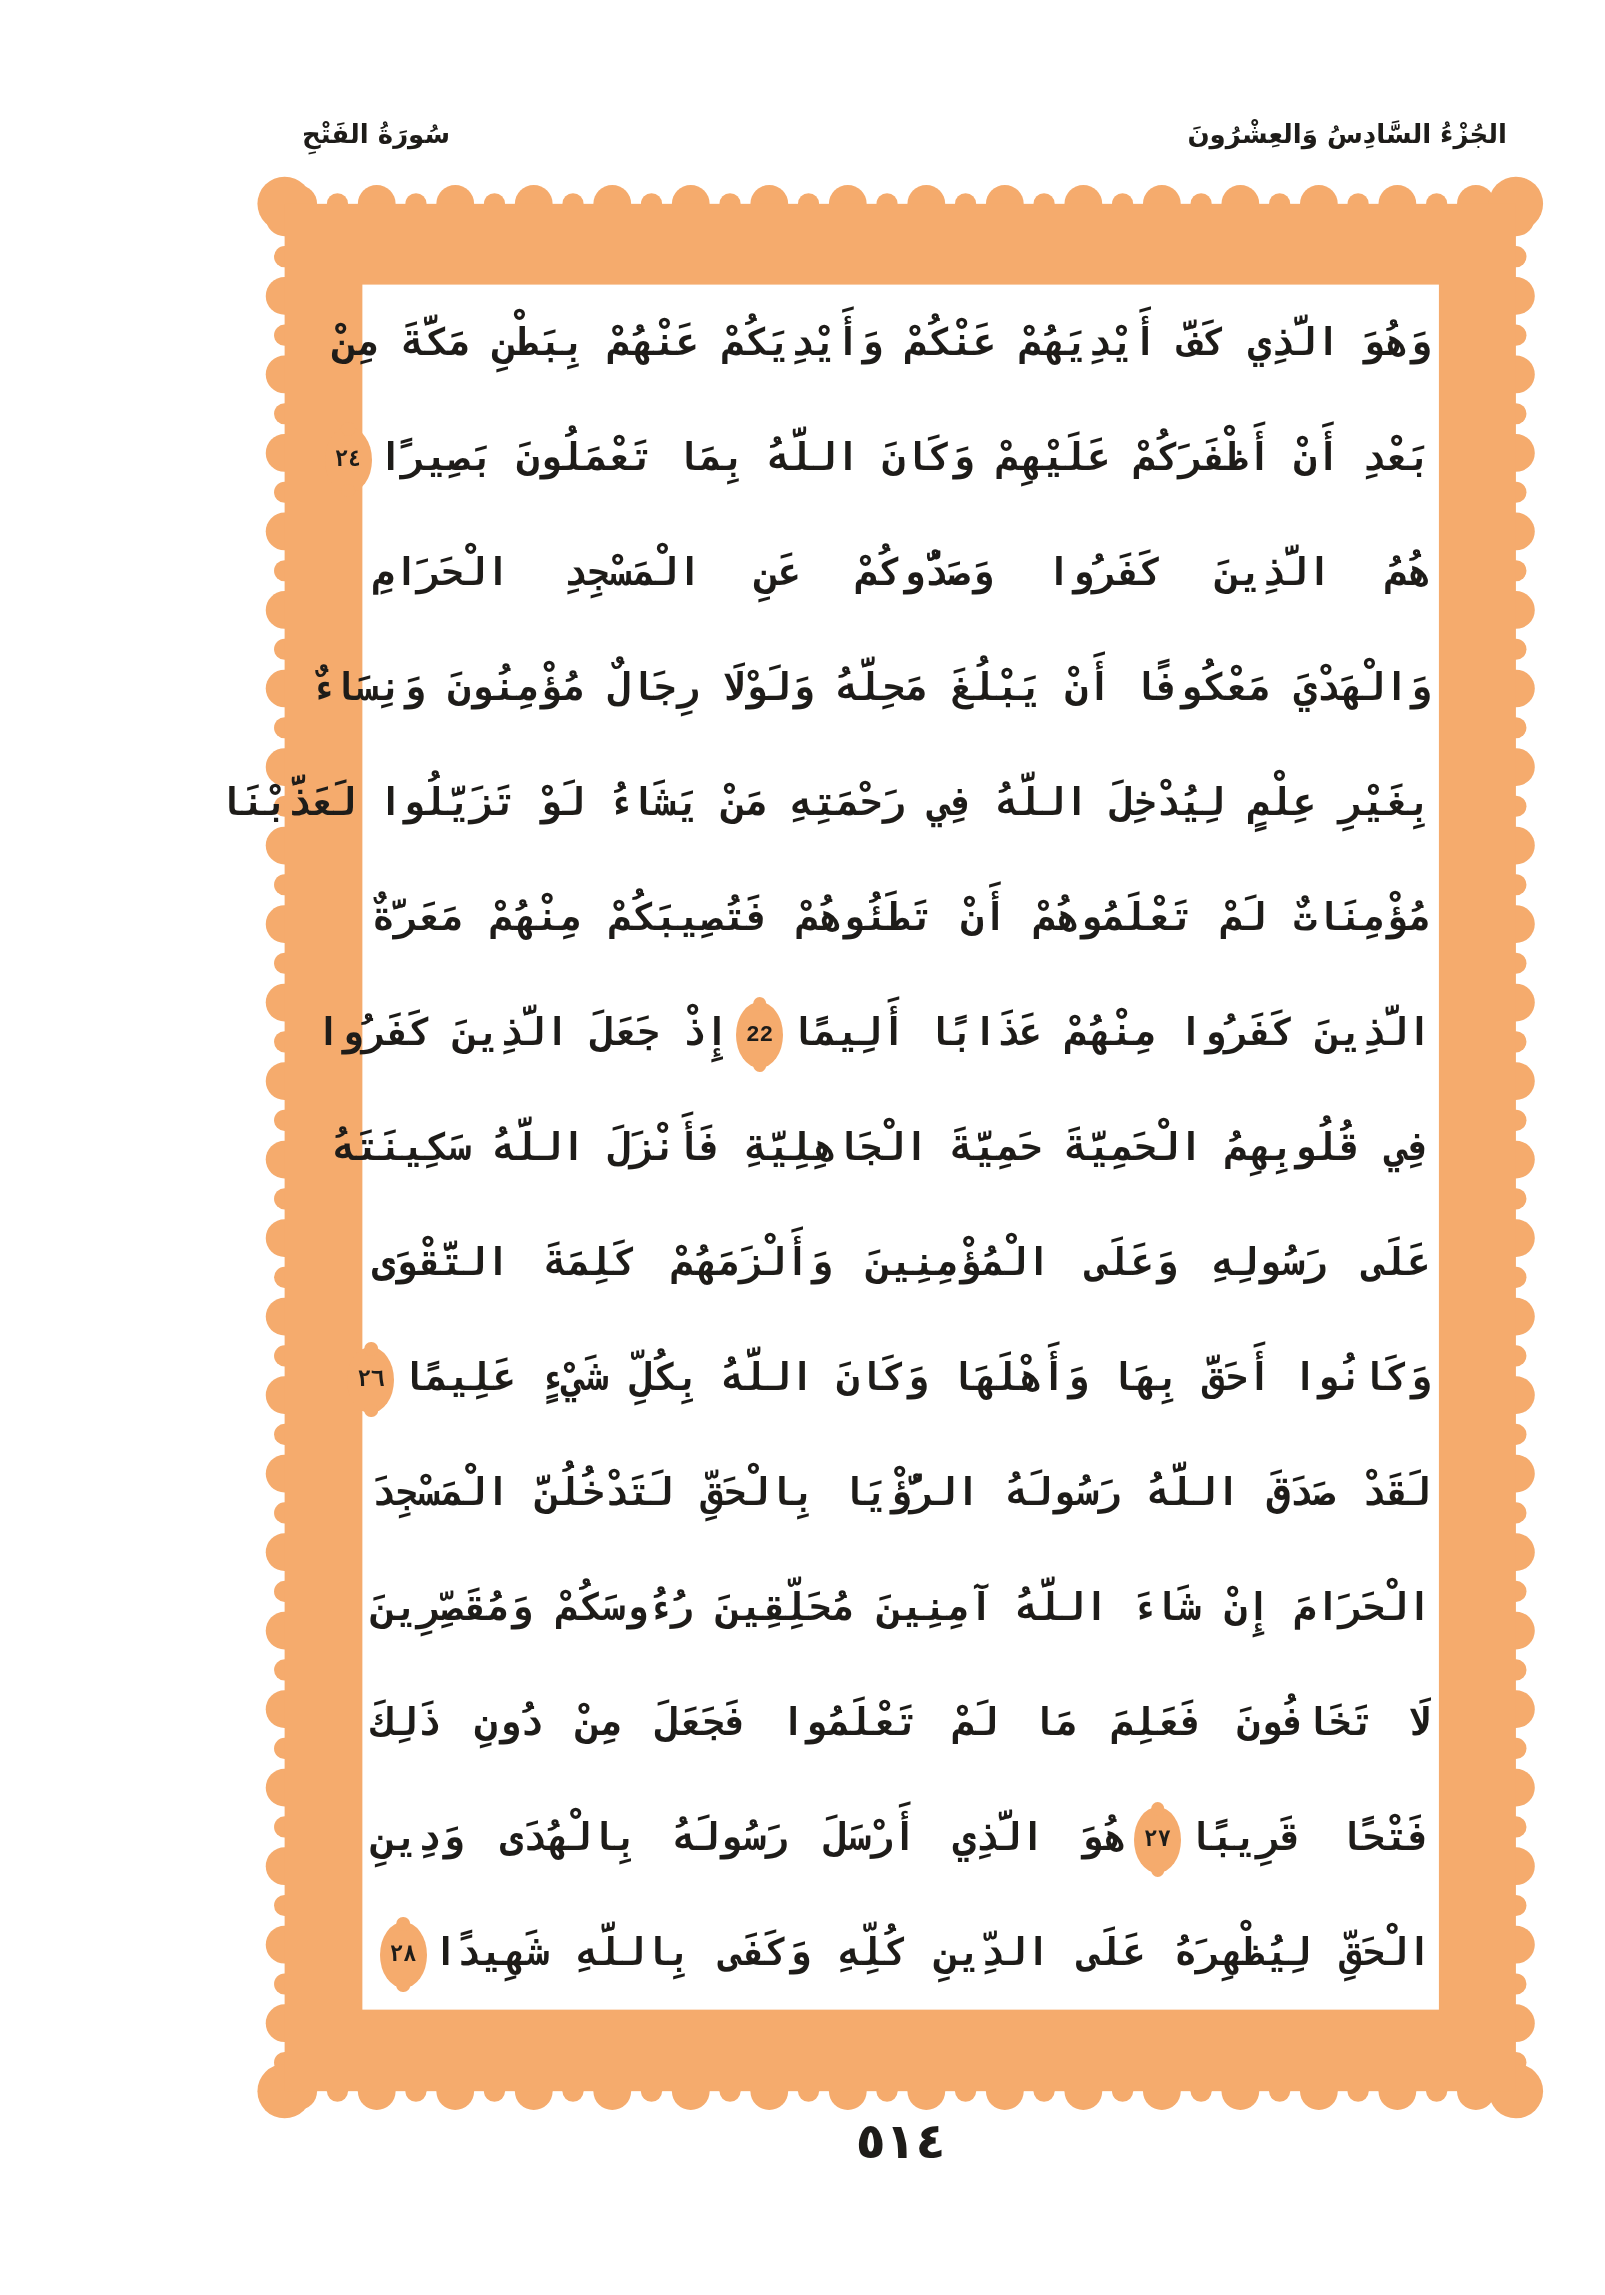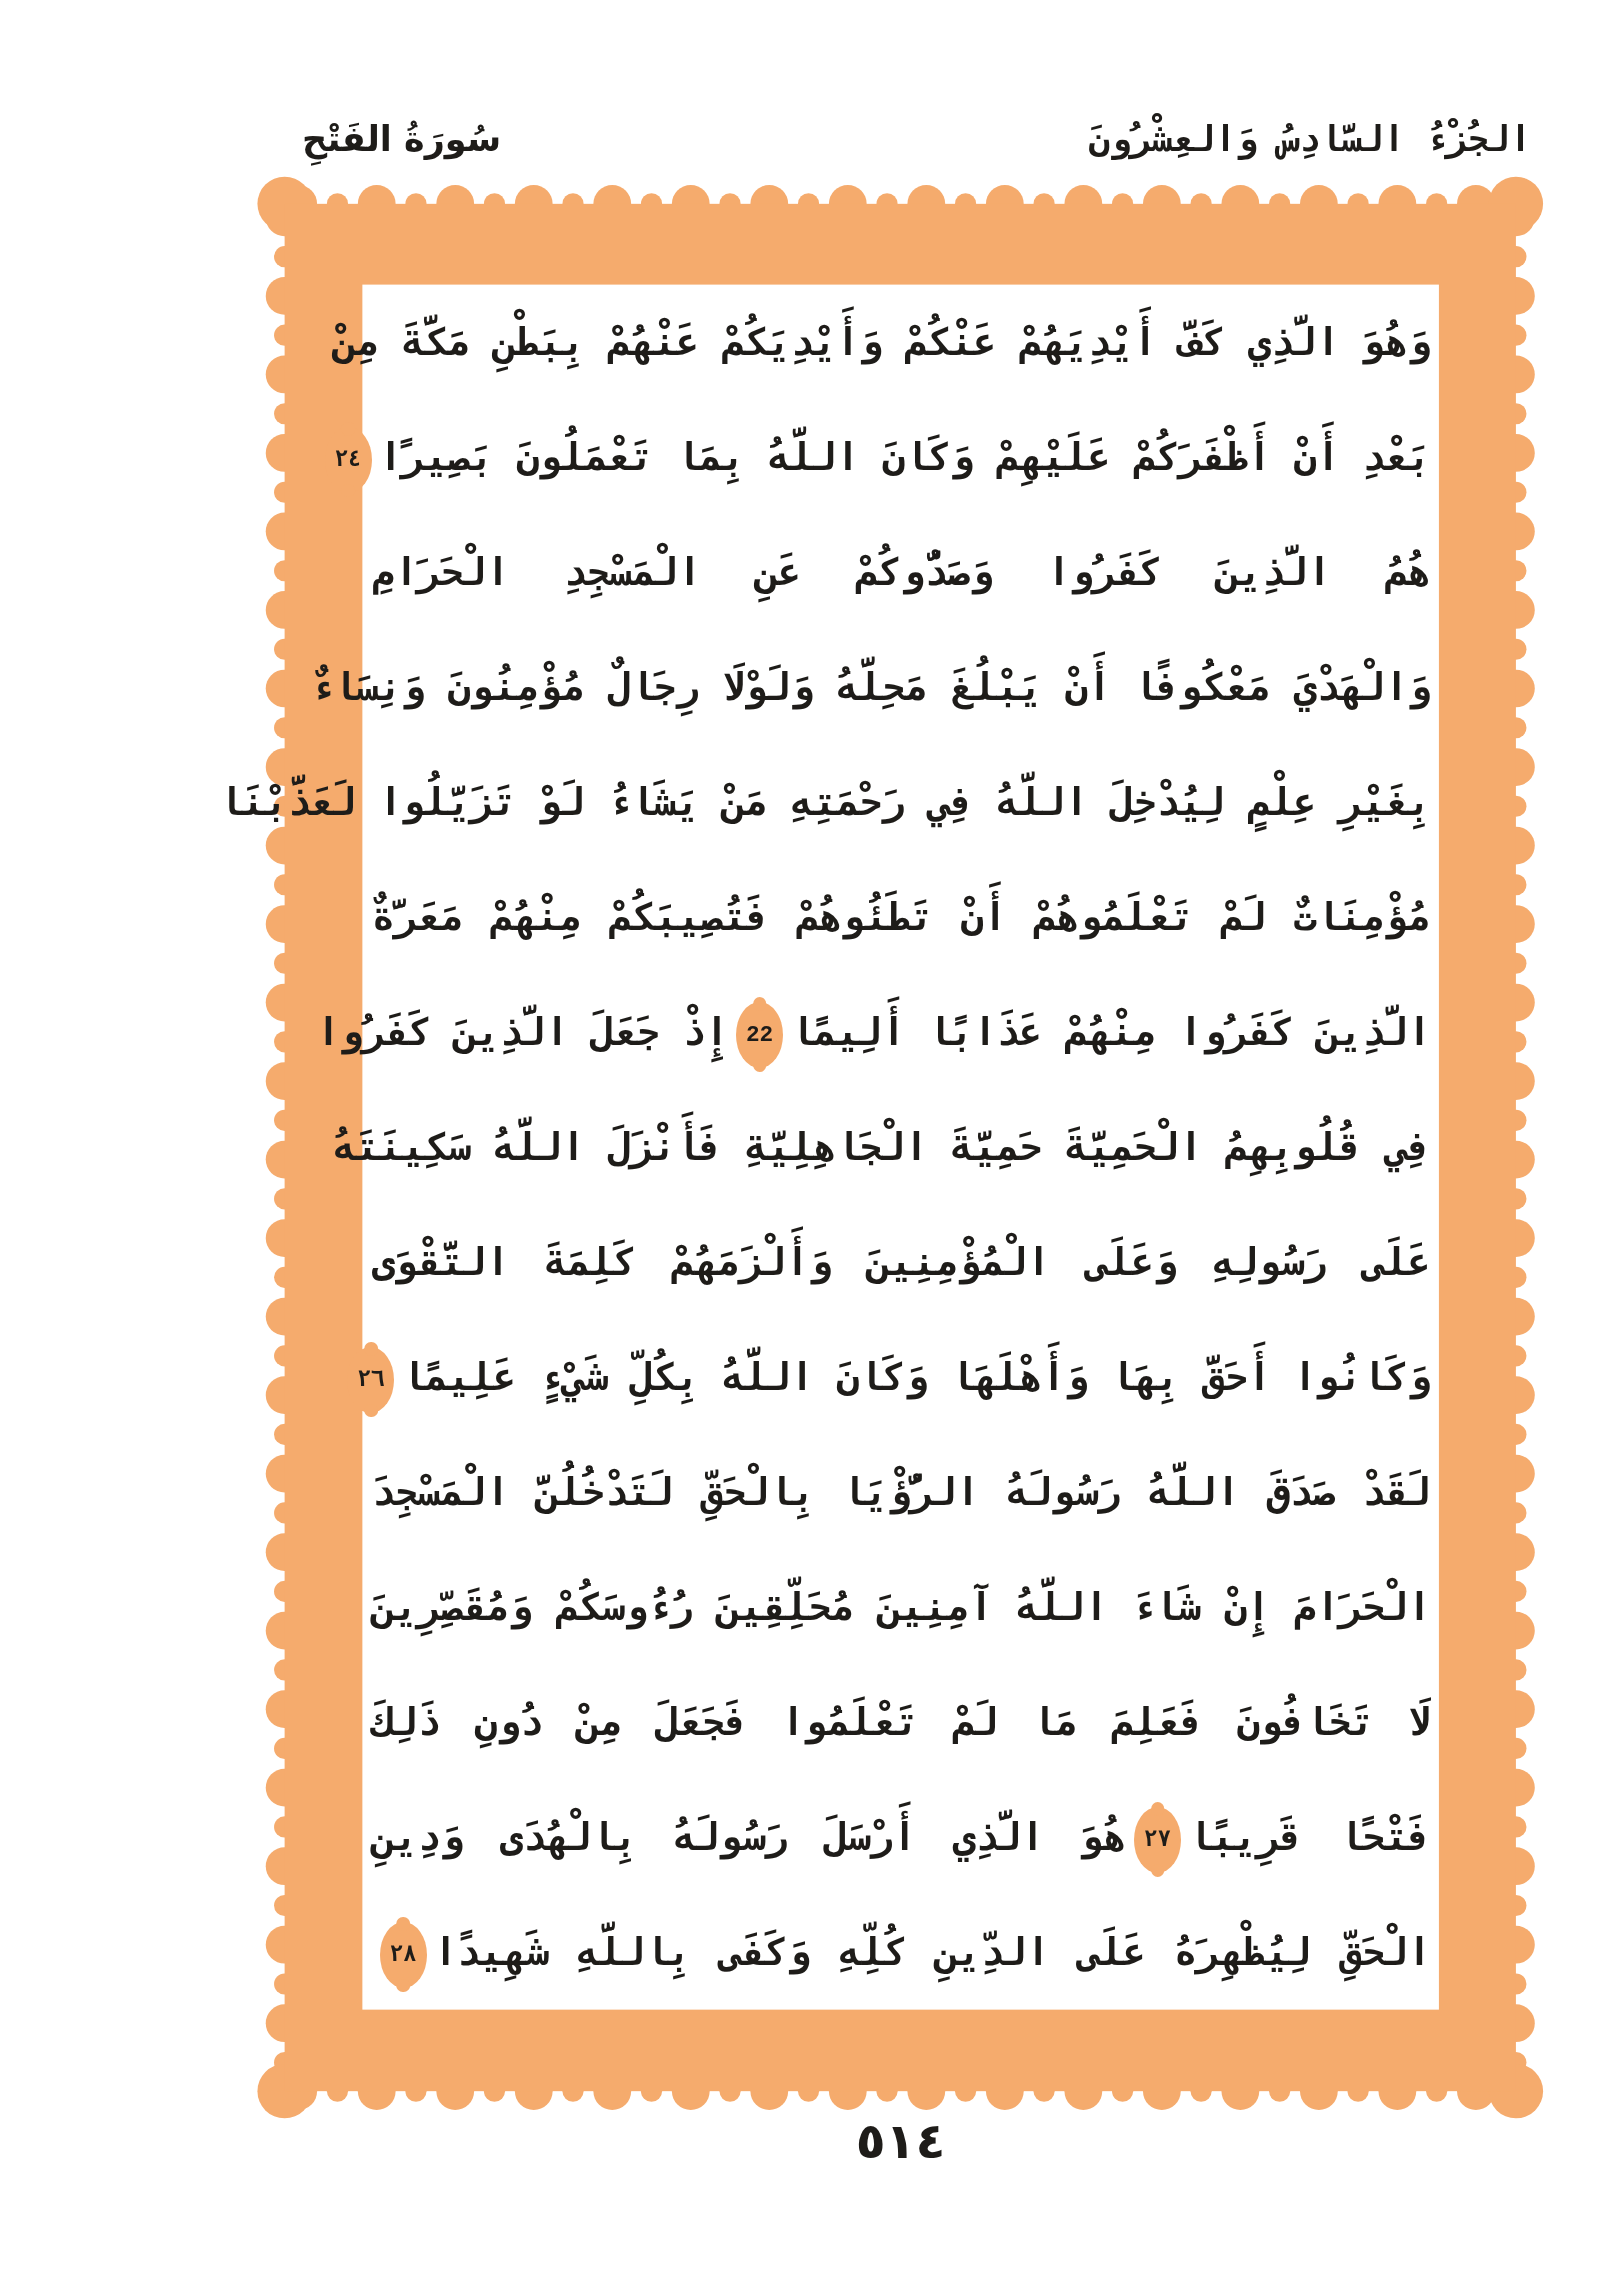--- a/index.html
+++ b/index.html
@@ -15,27 +15,27 @@
     font-family:"DejaVu Sans",sans-serif;
     color:var(--ink);
     overflow:hidden;
   }
   .frame-svg{
     position:absolute;left:0;top:0;width:1605px;height:2295px;
     pointer-events:none;
   }
   .hdr{
     position:absolute;top:119px;
-    font-size:35px;font-weight:bold;
+    font-size:26px;font-weight:bold;
     color:var(--ink);
     white-space:nowrap;
     letter-spacing:0px;
   }
   .hdr-left{left:302px;}
-  .hdr-right{right:74px;font-family:Liberation Mono, monospace;}
+  .hdr-right{right:98px;}
   .quran-block{
     position:absolute;
     left:372px;top:287px;
     width:1059px;height:1723px;
   }
   .qline{
     height:115px;
     line-height:115px;
     direction:rtl;
     text-align:justify;

